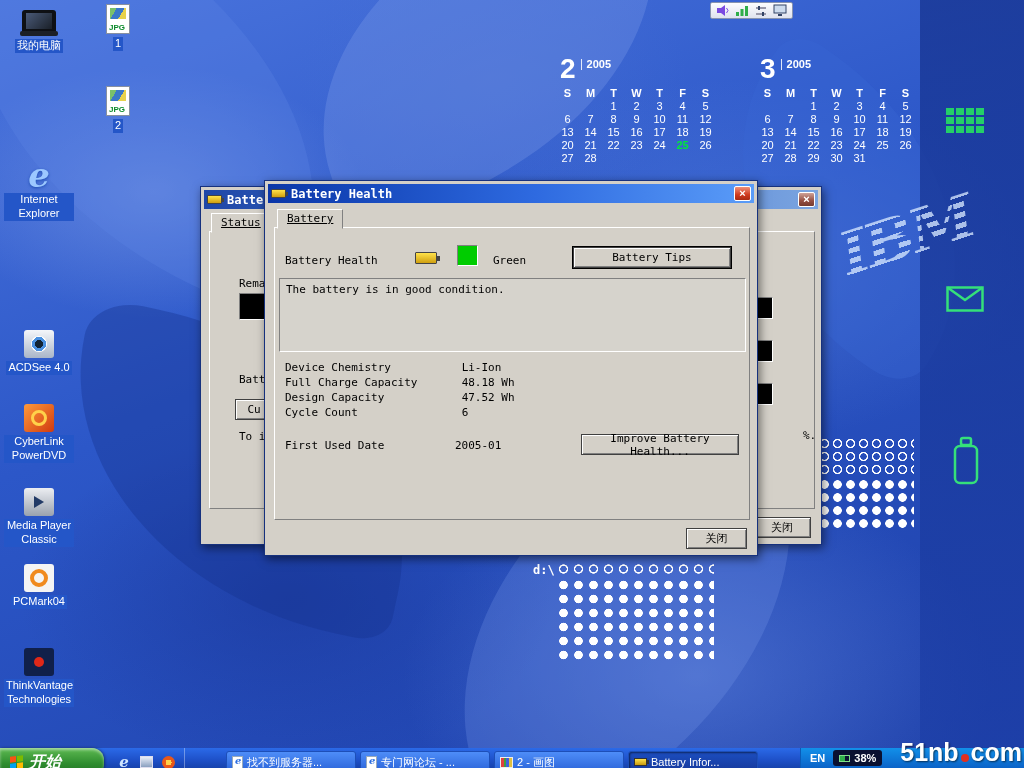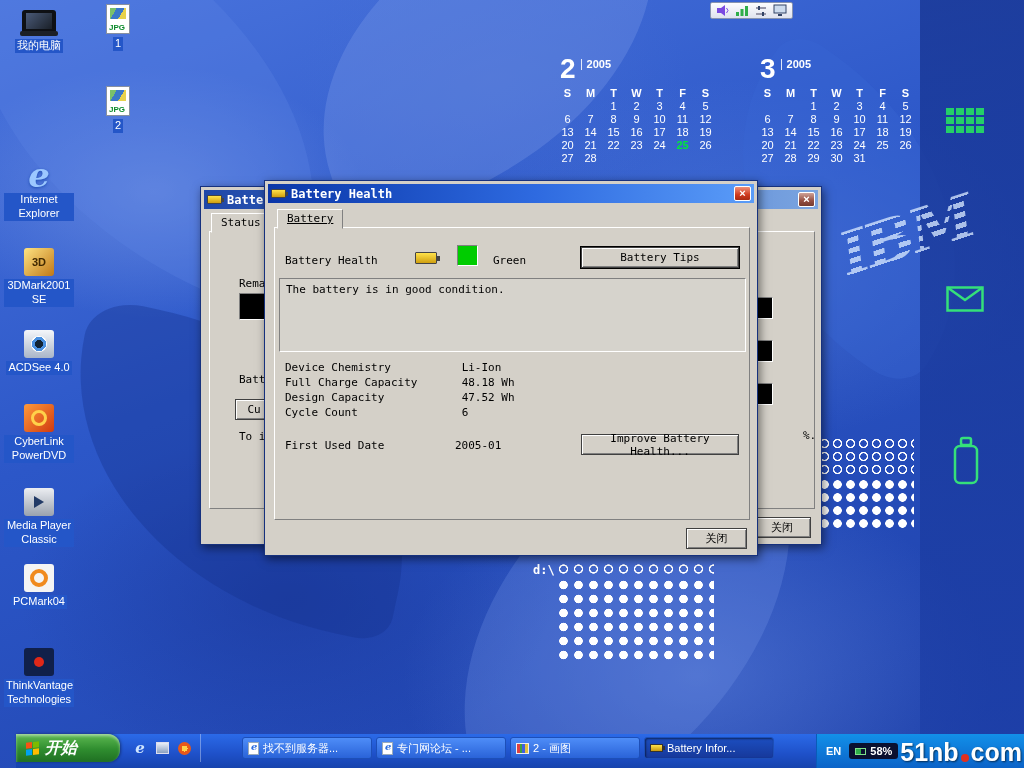--- a/index.html
+++ b/index.html
@@ -121,21 +121,21 @@
     border:1px solid #444;border-radius:1px;z-index:2;}
   .batt-glyph::after{content:"";position:absolute;right:-4px;top:3px;width:3px;height:5px;background:#444;}
   .health-swatch{position:absolute;left:192px;top:64px;width:21px;height:21px;background:#00cc00;
     border:1px solid;border-color:#808080 #fff #fff #808080;z-index:2;}
   .cond{left:14px;top:97px;width:467px;height:74px;padding:4px 6px;font:11px "DejaVu Sans Mono",monospace;}
   .specs{position:absolute;left:20px;top:180px;z-index:2;}
   .spec-row{height:15px;font:11px "DejaVu Sans Mono",monospace;white-space:nowrap;}
   .spec-label{display:inline-block;width:170px;}
 
   
-  .taskbar{position:absolute;left:16px;right:0;bottom:0;height:34px;z-index:50;
+  .taskbar{position:absolute;left:0;right:0;bottom:0;height:20px;z-index:50;
     background:linear-gradient(#2b6ae8,#1e50c8 60%,#1743ad);}
   .start{position:absolute;left:0;top:0;height:28px;width:104px;display:flex;align-items:center;gap:6px;
     padding:0 10px;color:#fff;font:italic bold 16px "Liberation Sans",sans-serif;cursor:pointer;
     background:linear-gradient(#5eba52,#2f8d2f 55%,#1f6f22);border-radius:0 12px 12px 0;
     box-shadow:inset 0 2px 3px rgba(255,255,255,.45),1px 0 3px rgba(0,0,0,.4);}
   .winflag{display:grid;grid-template-columns:6px 6px;grid-auto-rows:6px;gap:1px;transform:skewY(-6deg);}
   .winflag b:nth-child(1){background:#f65314;} .winflag b:nth-child(2){background:#7cbb00;}
   .winflag b:nth-child(3){background:#00a1f1;} .winflag b:nth-child(4){background:#ffbb00;}
   .qlaunch{position:absolute;left:108px;top:0;height:28px;display:flex;align-items:center;gap:6px;
     padding:0 8px;border-right:1px solid rgba(255,255,255,.35);}
@@ -352,26 +352,20 @@
           </span>
         </span>
     <span class="dicon-label">我的电脑</span>
       </div>
       <div class="dicon" style="top:158px">
     <span class="dicon-art">
           <span class="ga iebig">e</span>
         </span>
     <span class="dicon-label">Internet Explorer</span>
       </div>
-      <div class="dicon" style="top:244px">
-    <span class="dicon-art">
-          <span class="ga sq g3d">3D</span>
-        </span>
-    <span class="dicon-label">3DMark2001 SE</span>
-      </div>
       <div class="dicon" style="top:326px">
     <span class="dicon-art">
           <span class="ga sq acd">
             <b></b>
           </span>
         </span>
     <span class="dicon-label">ACDSee 4.0</span>
       </div>
       <div class="dicon" style="top:400px">
     <span class="dicon-art">
@@ -456,21 +450,21 @@
         </svg>
       </span>
     </div>
 
   <div class="win win-back">
     <div class="titlebar dim">
       <span class="tb-batt"></span>
       <span class="tb-text">Batte</span>
       <span class="close dim"></span>
     </div>
-    <div class="tab" style="left:10px;top:26px;">Status</div>
+    <div class="tab" style="left:10px;top:26px;text-decoration:underline;">Status</div>
     <div class="page3d" style="left:8px;top:44px;width:606px;height:278px;"></div>
     <span class="lbl" style="left:38px;top:90px;">Remai</span>
     <span class="gauge" style="left:38px;top:106px;width:27px;height:27px;"></span>
     <span class="lbl" style="left:38px;top:186px;">Batte</span>
     <button class="btn" style="left:34px;top:212px;width:38px;height:21px;">Cu</button>
     <span class="lbl" style="left:38px;top:243px;">To i</span>
     <span class="gauge" style="left:550px;top:110px;width:22px;height:22px;"></span>
     <span class="gauge" style="left:550px;top:153px;width:22px;height:22px;"></span>
     <span class="gauge" style="left:550px;top:196px;width:22px;height:22px;"></span>
     <span class="lbl" style="left:602px;top:242px;">%.</span>
@@ -483,21 +477,21 @@
       <span class="tb-text">Battery Health</span>
       <span class="close"></span>
     </div>
     <div class="tab" style="left:12px;top:28px;text-decoration:underline;">Battery</div>
     <div class="page3d" style="left:9px;top:46px;width:476px;height:293px;"></div>
 
     <span class="lbl" style="left:20px;top:73px;">Battery Health</span>
     <span class="batt-glyph" style="left:150px;top:71px;"></span>
     <span class="health-swatch"></span>
     <span class="lbl" style="left:228px;top:73px;">Green</span>
-    <button class="btn default" style="left:316px;top:66px;width:158px;height:21px;text-align:center;">Battery Tips</button>
+    <button class="btn default" style="left:308px;top:66px;width:158px;height:21px;text-align:center;">Battery Tips</button>
 
     <div class="sunken cond">
       <span>The battery is in good condition.</span>
     </div>
 
     <div class="specs" id="battery-specs">
         <div class="spec-row">
     <span class="spec-label">Device Chemistry</span>
     <span class="spec-value">Li-Ion</span></div>
         <div class="spec-row">
@@ -562,21 +556,21 @@
     <span class="ti">
             <span class="tg-batt"></span>
           </span>
     <span class="task-label">Battery Infor...</span>
         </div>
       </div>
     <div class="tray">
       <span class="tray-lang">EN</span>
       <span class="tray-batt">
         <i></i>
-        <span>58%</span>
+        <span>38%</span>
       </span>
     </div>
     <div class="watermark">
       <span>51nb</span>
       <span class="wm-dot"></span>
       <span>com</span>
     </div>
   </div>
 
 </div>

